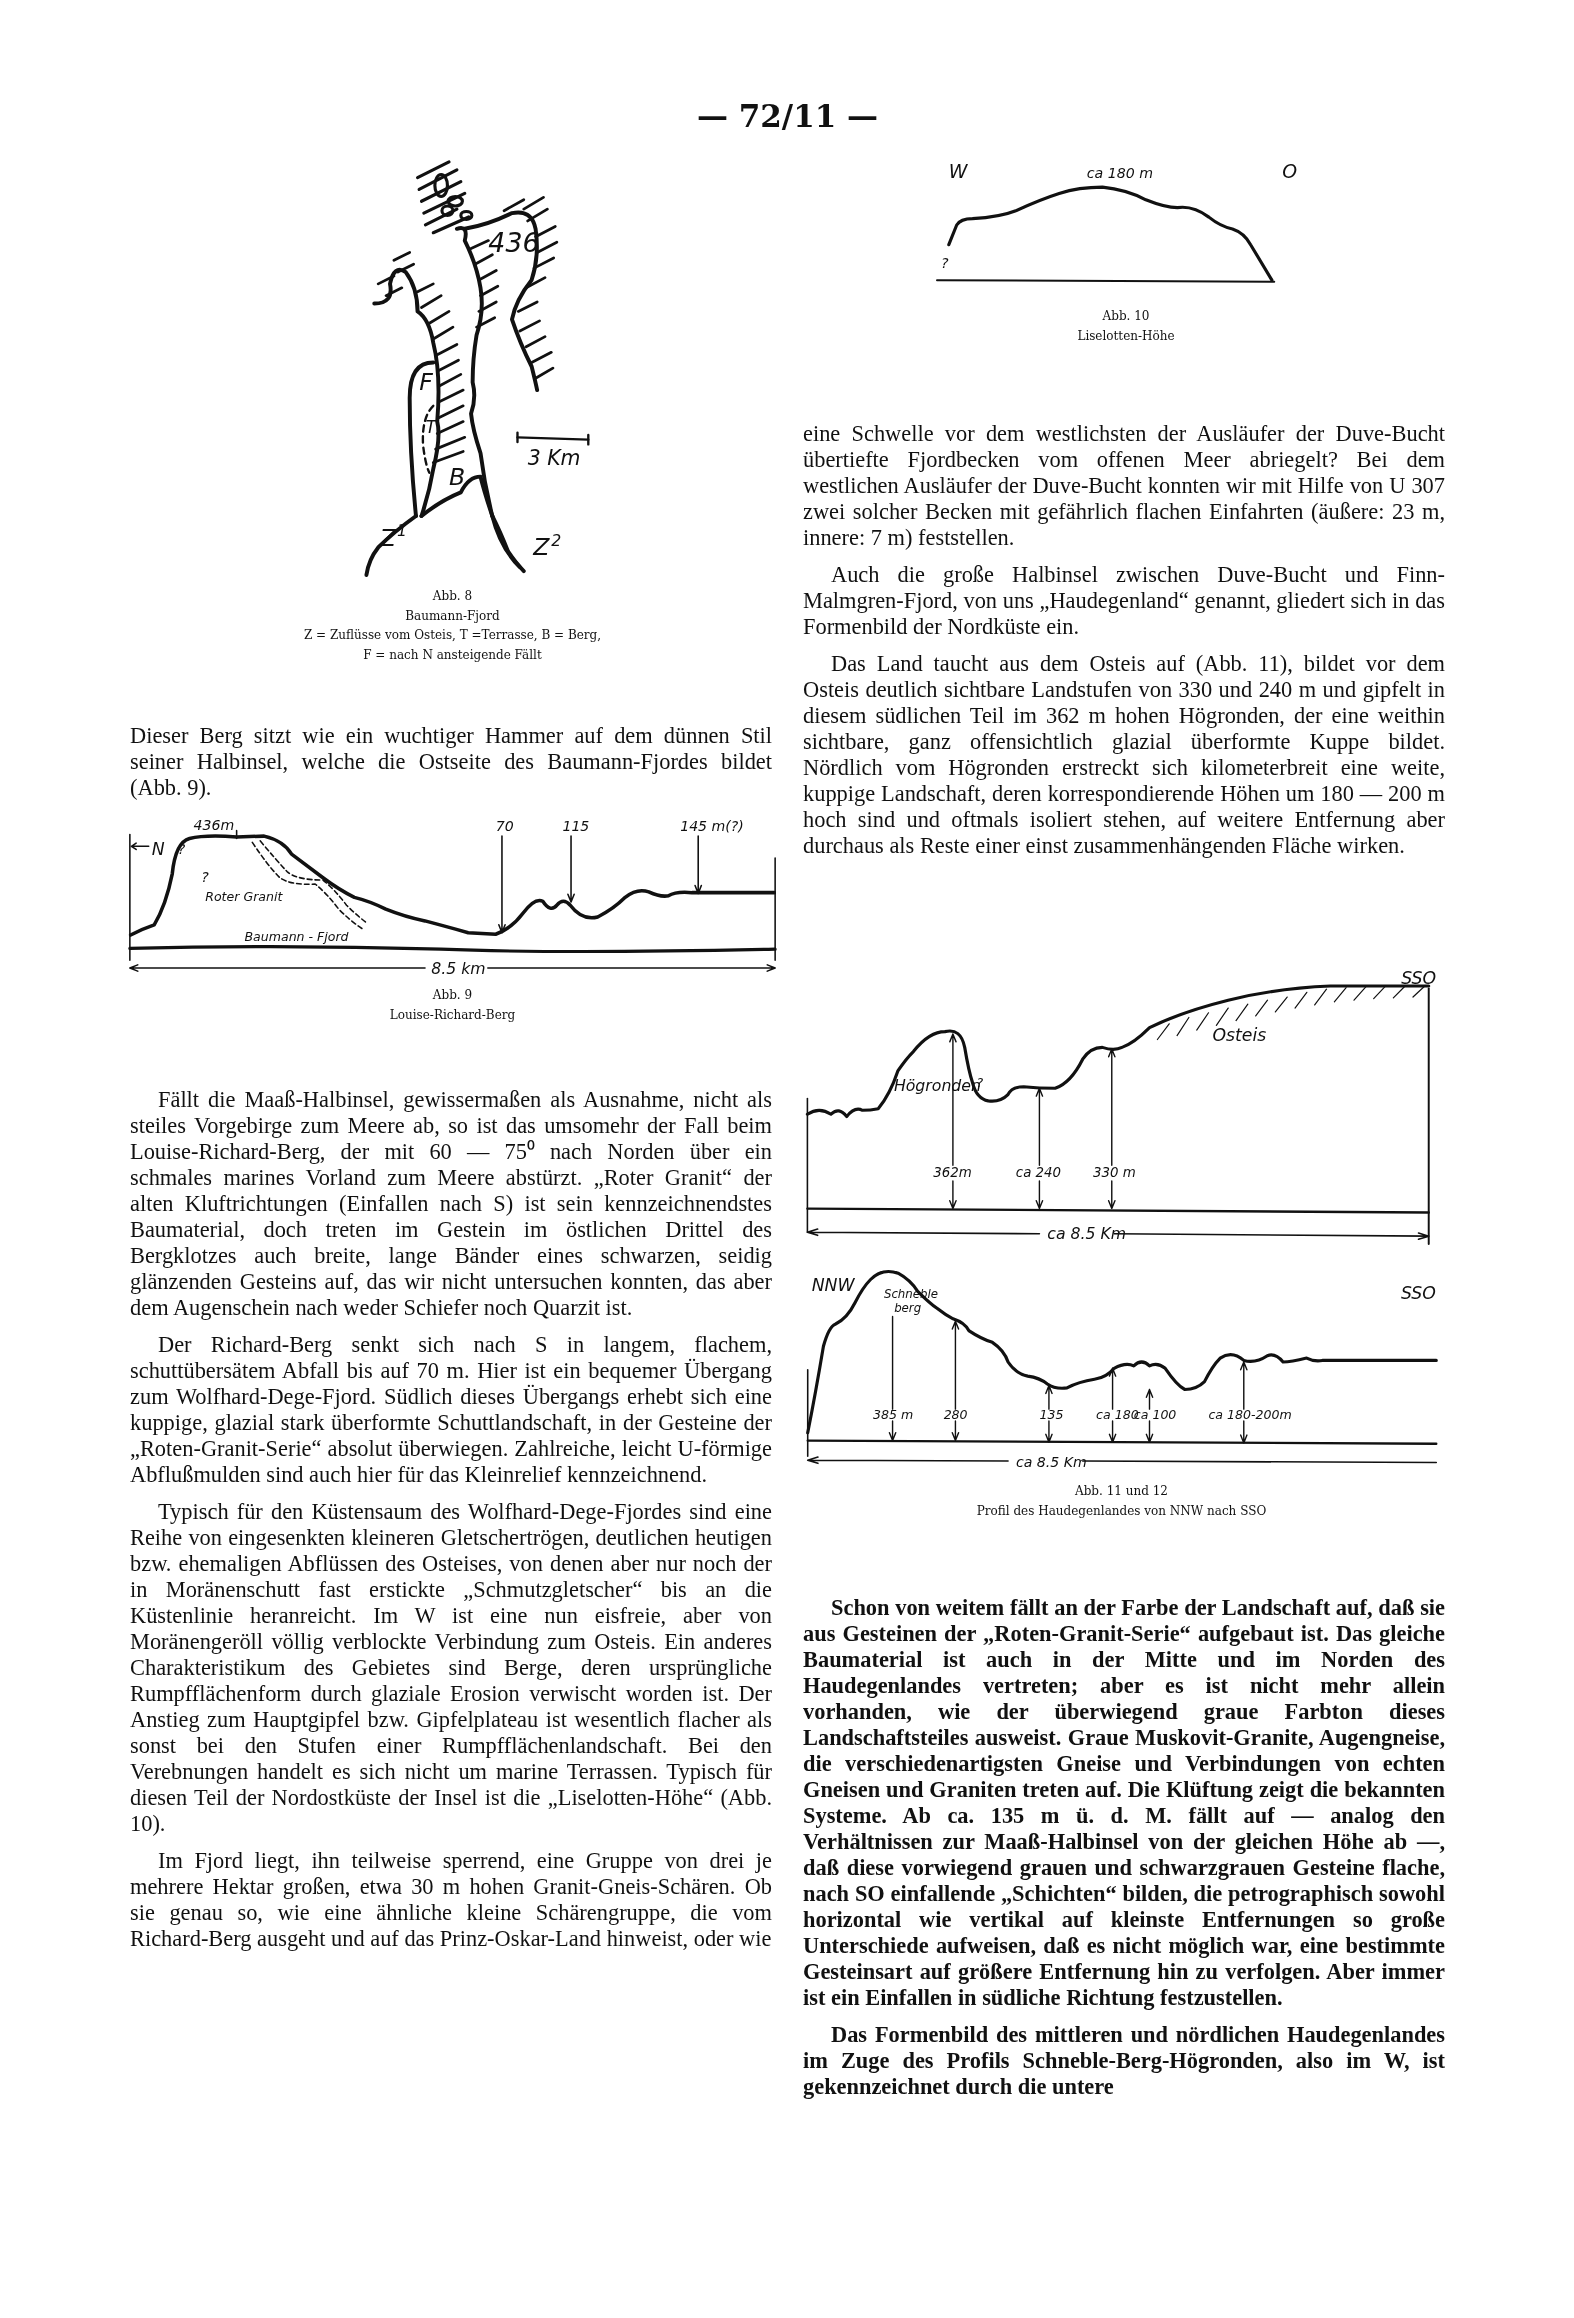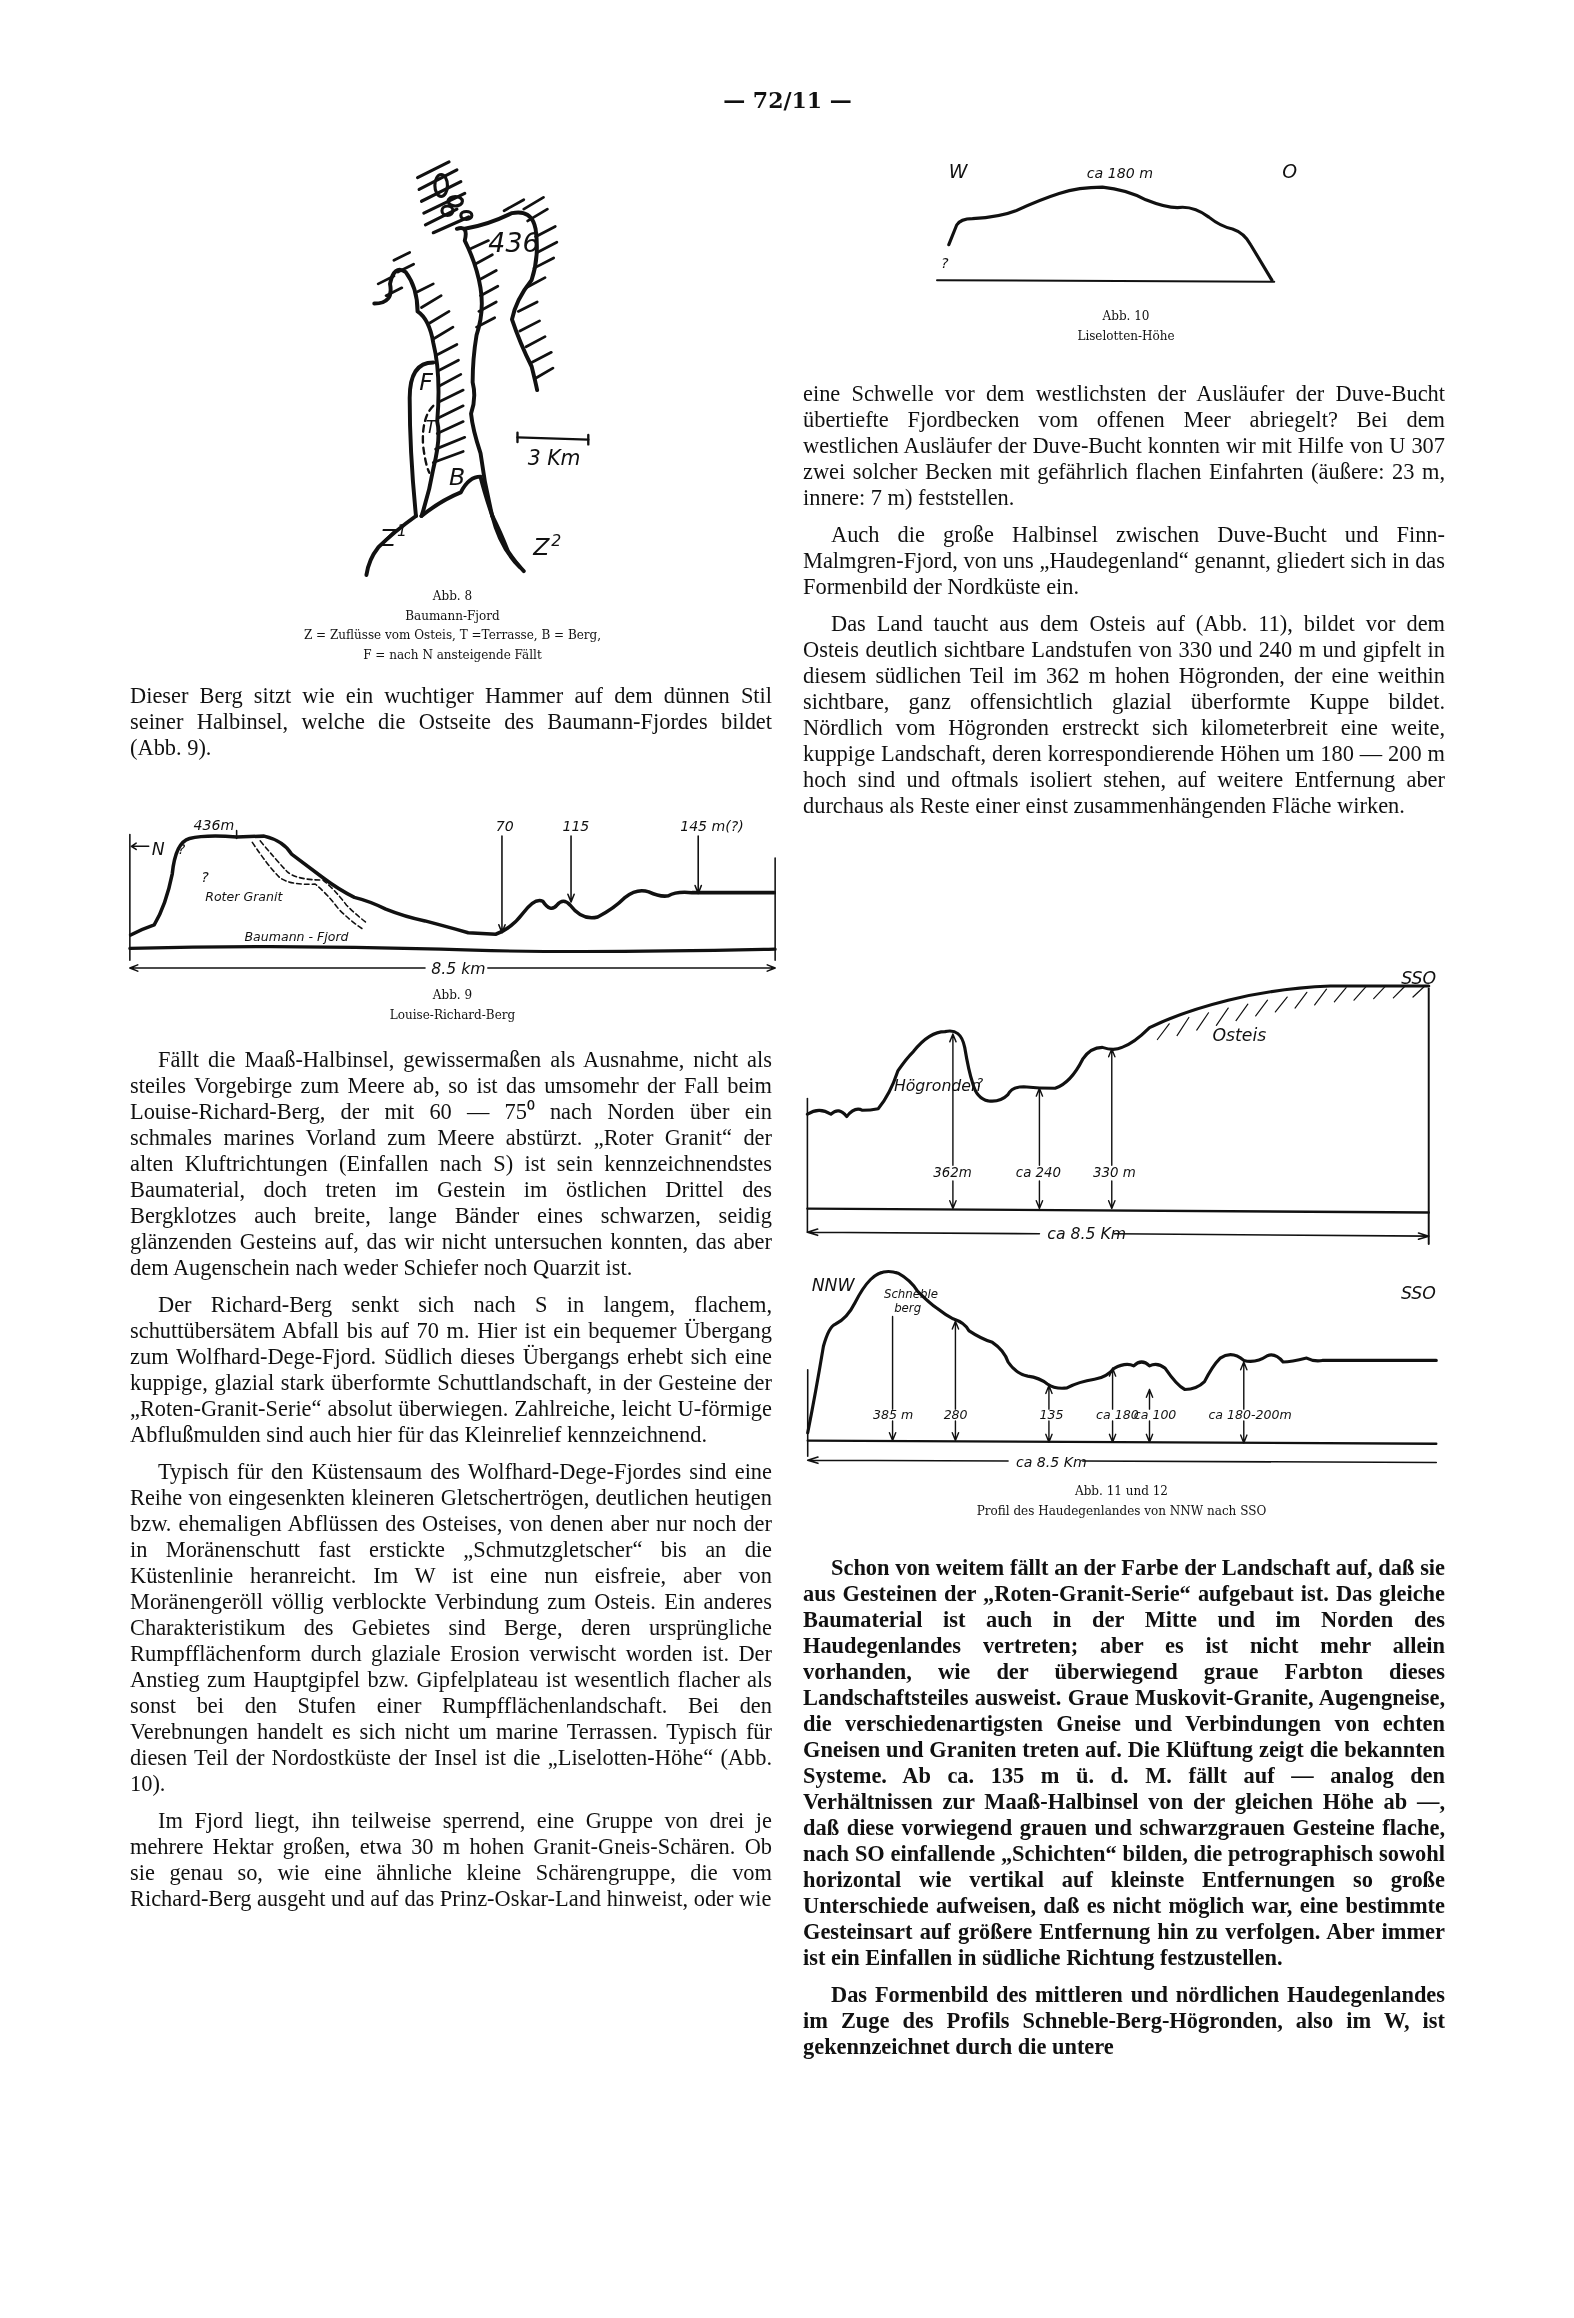--- a/index.html
+++ b/index.html
@@ -1,18 +1,18 @@
 <!DOCTYPE html>
 <html style="font-size:12.6px"><head>
 <meta charset="utf-8">
 <style>
   html, body { margin: 0; padding: 0; background: #ffffff; }
   body { width: 1575px; height: 2319px; position: relative; overflow: hidden; color: #111; font-family: "DejaVu Serif", serif; }
-  .page-number { position: absolute; top: 87px; left: 0; width: 1575px; text-align: center; font-size: 22px; font-weight: bold; }
-  .col { position: absolute; font-size: 22.4px; line-height: 26px; text-align: justify; font-family: "Liberation Serif", serif; }
+  .page-number { position: absolute; top: 98px; left: 0; width: 1575px; text-align: center; font-size: 31px; font-weight: bold; }
+  .col { position: absolute; font-size: 22.4px; line-height: 26px; text-align: justify; font-family: "Liberation Serif", serif; margin-top: 40px; }
   .col p { margin: 0 0 11px 0; text-indent: 28px; hyphens: manual; }
   .col p.noindent { text-indent: 0; }
   .caption { position: absolute; text-align: center; font-family: "DejaVu Serif", serif; font-size: 12px; line-height: 19.7px; }
   .caption .abb { display: block; }
   .fig { position: absolute; }
   .fig svg { display: block; overflow: visible; }
   .fig text { font-family: "DejaVu Sans", sans-serif; font-style: italic; fill: #111; }
   .ink { stroke: #111; fill: none; stroke-linecap: round; stroke-linejoin: round; }
 </style>
 </head>

